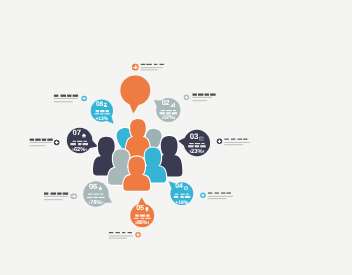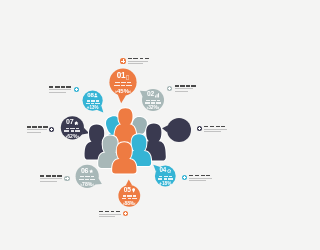--- a/index.html
+++ b/index.html
@@ -96,43 +96,20 @@
    <g>
           <path fill="#ffffff" stroke="#ffffff" stroke-width="2.1" stroke-linejoin="round" d="M139.00,134.20C144.77,134.20 146.40,137.88 146.40,142.48C146.40,148.92 144.48,152.60 139.00,152.60C133.52,152.60 131.60,148.92 131.60,142.48C131.60,137.88 133.23,134.20 139.00,134.20ZM126.86,162.65C126.86,151.52 130.79,150.76 139.00,150.76C147.21,150.76 151.14,151.52 151.14,162.65L151.14,162.65Q151.14,166.00 147.78,166.00L130.22,166.00Q126.86,166.00 126.86,162.65Z"></path>
           <path fill="#35b4d5" d="M139.00,134.20C144.77,134.20 146.40,137.88 146.40,142.48C146.40,148.92 144.48,152.60 139.00,152.60C133.52,152.60 131.60,148.92 131.60,142.48C131.60,137.88 133.23,134.20 139.00,134.20ZM126.86,162.65C126.86,151.52 130.79,150.76 139.00,150.76C147.21,150.76 151.14,151.52 151.14,162.65L151.14,162.65Q151.14,166.00 147.78,166.00L130.22,166.00Q126.86,166.00 126.86,162.65Z"></path>
         </g>
    <g>
           <path fill="#ffffff" stroke="#ffffff" stroke-width="2.1" stroke-linejoin="round" d="M124.30,142.20C130.15,142.20 131.80,145.88 131.80,150.48C131.80,156.92 129.85,160.60 124.30,160.60C118.75,160.60 116.80,156.92 116.80,150.48C116.80,145.88 118.45,142.20 124.30,142.20ZM112.15,170.26C112.15,159.50 115.97,158.76 124.30,158.76C132.62,158.76 136.45,159.50 136.45,170.26L136.45,170.26Q136.45,173.50 133.21,173.50L115.39,173.50Q112.15,173.50 112.15,170.26Z"></path>
           <path fill="#ee7b42" d="M124.30,142.20C130.15,142.20 131.80,145.88 131.80,150.48C131.80,156.92 129.85,160.60 124.30,160.60C118.75,160.60 116.80,156.92 116.80,150.48C116.80,145.88 118.45,142.20 124.30,142.20ZM112.15,170.26C112.15,159.50 115.97,158.76 124.30,158.76C132.62,158.76 136.45,159.50 136.45,170.26L136.45,170.26Q136.45,173.50 133.21,173.50L115.39,173.50Q112.15,173.50 112.15,170.26Z"></path>
         </g>
   </g>
  </svg>
-  <div class="bcontent" style="left:109.4px;top:69.4px;width:27.2px;height:27.2px;">
-   <div class="brow">
-        <span class="bnum" style="font-size:8.20px">01</span>
-        <span class="bicon">
-          <svg viewBox="0 0 8 13" width="3.2" height="5.2">
-            <rect x="0.7" y="0.7" width="6.6" height="11.6" rx="1.2" fill="none" stroke="#fff" stroke-width="1.3"></rect>
-          </svg>
-        </span>
-      </div>
-   <div class="blines">
-        <span class="bl">
-          <i style="width:4.4px"></i>
-          <i style="width:5.4px"></i>
-          <i style="width:3.5px"></i>
-        </span>
-        <span class="bl">
-          <i style="width:5.7px"></i>
-          <i style="width:4.1px"></i>
-          <i style="width:6.0px"></i>
-        </span>
-      </div>
-   <div class="bpct" style="font-size:6.00px">›45%‹</div>
-  </div>
   <div class="bcontent" style="left:142.0px;top:89.8px;width:22.0px;height:22.0px;">
    <div class="brow">
         <span class="bnum" style="font-size:6.63px">02</span>
         <span class="bicon">
           <svg viewBox="0 0 11 12" width="4.2" height="4.6">
             <rect x="0.3" y="6.5" width="2.6" height="5.2" fill="#fff"></rect>
             <rect x="4.2" y="3.2" width="2.6" height="8.5" fill="#fff"></rect>
             <rect x="8.1" y="0.4" width="2.6" height="11.3" fill="#fff"></rect>
           </svg>
         </span>
@@ -144,20 +121,44 @@
           <i style="width:2.9px"></i>
         </span>
         <span class="bl">
           <i style="width:4.6px"></i>
           <i style="width:3.3px"></i>
           <i style="width:4.8px"></i>
         </span>
       </div>
    <div class="bpct" style="font-size:4.85px">›32%‹</div>
   </div>
+  <div class="bcontent" style="left:167.0px;top:118.8px;width:24.0px;height:24.0px;">
+   <div class="brow">
+        <span class="bnum" style="font-size:7.24px">03</span>
+        <span class="bicon">
+          <svg viewBox="0 0 12 10" width="4.4" height="3.8">
+            <rect x="0.6" y="0.8" width="10.8" height="8.4" rx="0.6" fill="none" stroke="#fff" stroke-width="1.3"></rect>
+            <path d="M1.1 1.5 L6 5.4 L10.9 1.5" fill="none" stroke="#fff" stroke-width="1.2"></path>
+          </svg>
+        </span>
+      </div>
+   <div class="blines">
+        <span class="bl">
+          <i style="width:3.8px"></i>
+          <i style="width:4.8px"></i>
+          <i style="width:3.1px"></i>
+        </span>
+        <span class="bl">
+          <i style="width:5.0px"></i>
+          <i style="width:3.6px"></i>
+          <i style="width:5.3px"></i>
+        </span>
+      </div>
+   <div class="bpct" style="font-size:5.29px">›23%‹</div>
+  </div>
   <div class="bcontent" style="left:154.9px;top:166.4px;width:20.8px;height:20.8px;">
    <div class="brow">
         <span class="bnum" style="font-size:6.27px">04</span>
         <span class="bicon">
           <svg viewBox="0 0 12 12" width="4.4" height="4.4">
             <circle cx="6" cy="6" r="4.4" fill="none" stroke="#fff" stroke-width="2"></circle>
             <circle cx="6" cy="6" r="1.2" fill="#fff"></circle>
           </svg>
         </span>
       </div>

